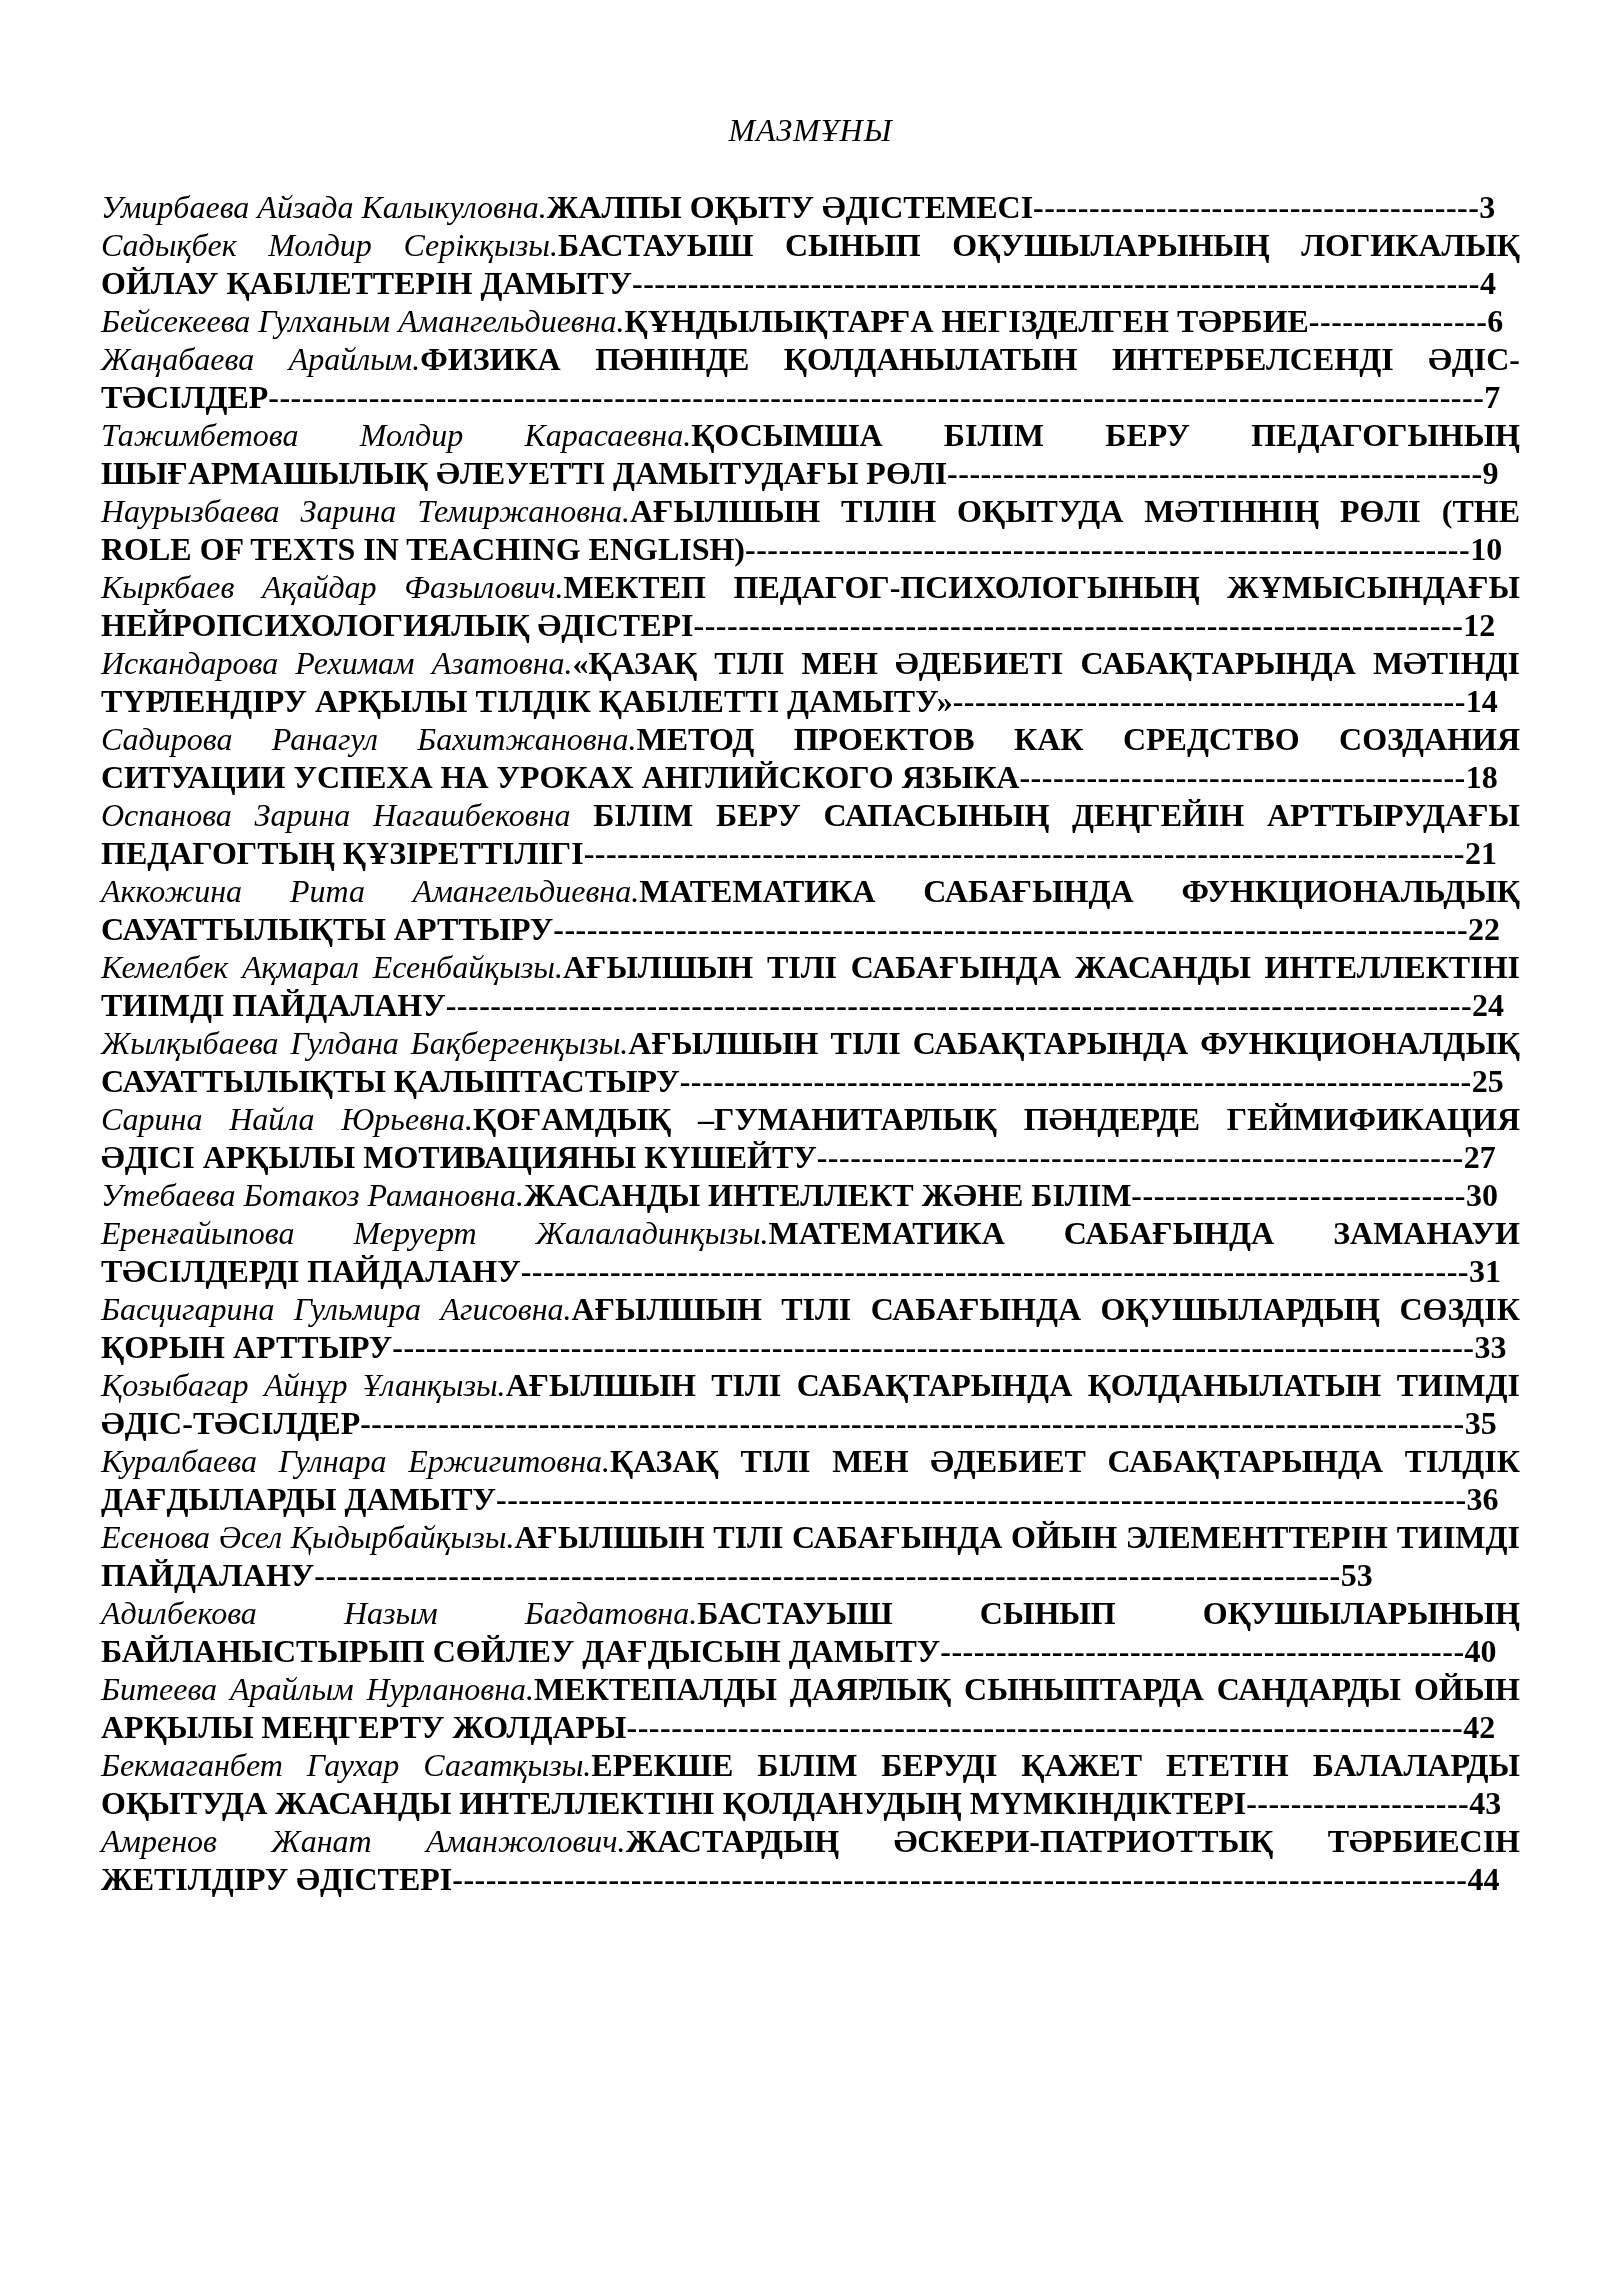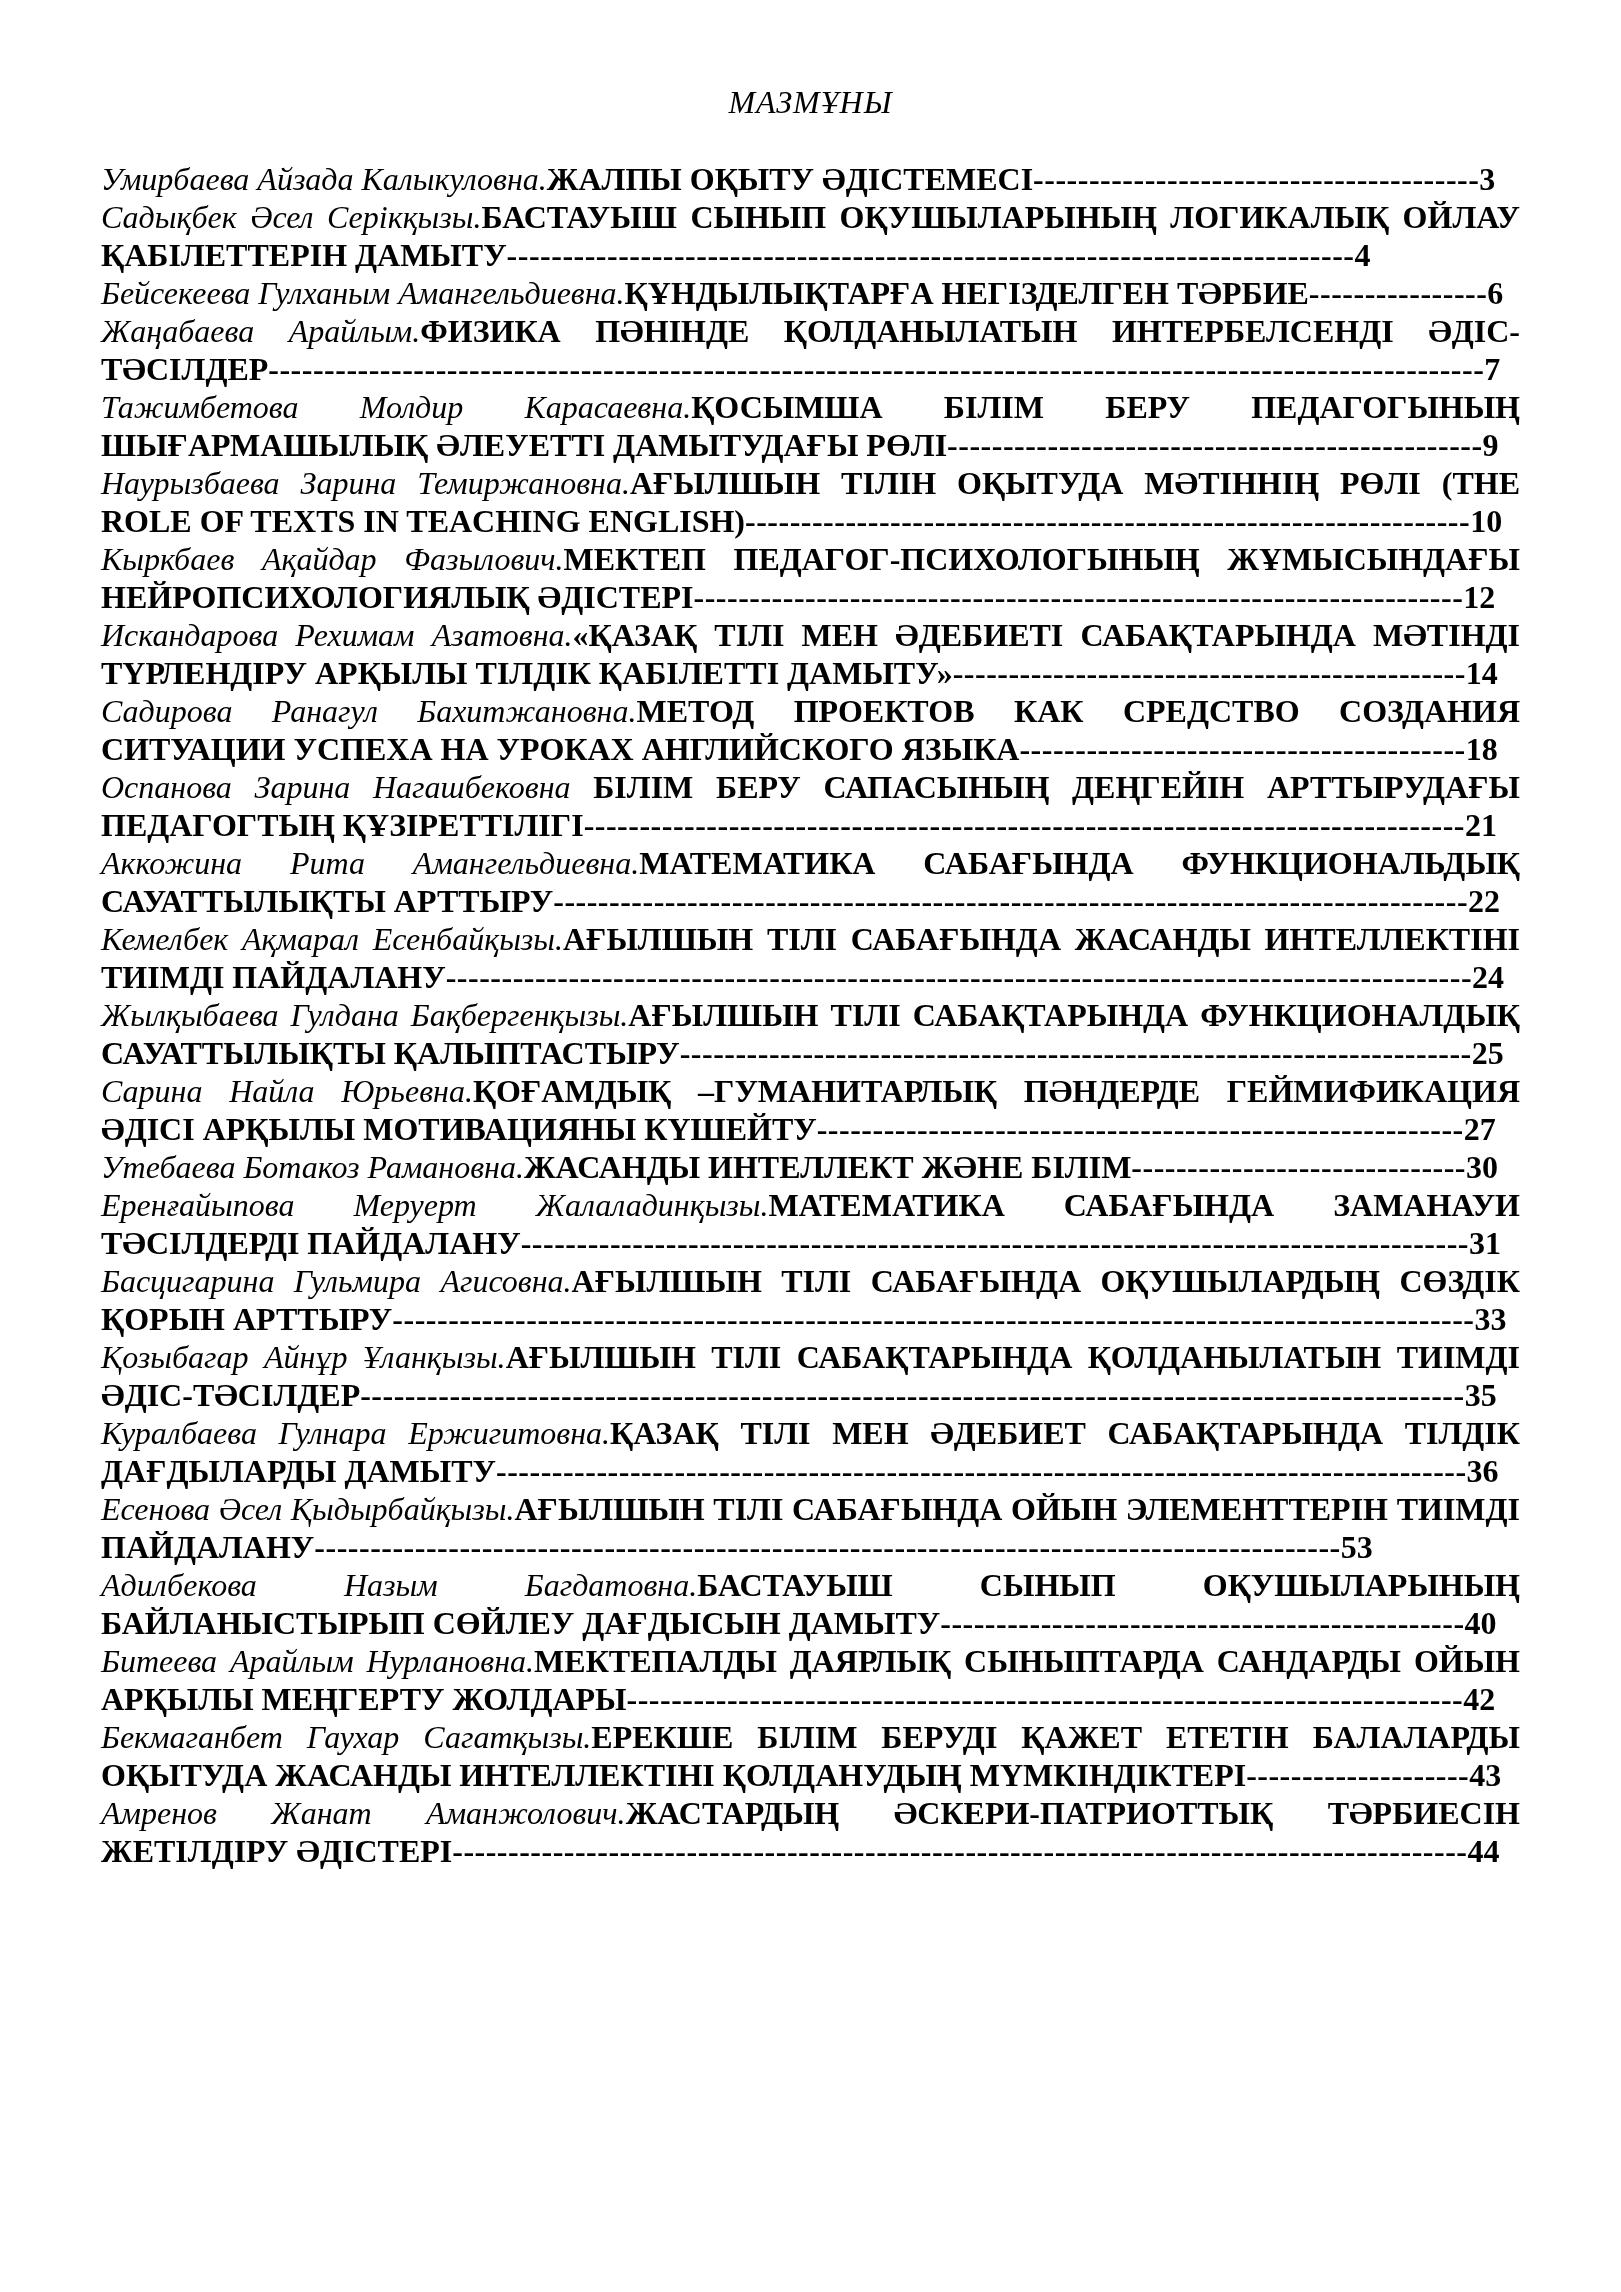--- a/index.html
+++ b/index.html
@@ -9,21 +9,21 @@
   }
   body {
     width: 1621px;
     height: 2293px;
     overflow: hidden;
   }
   .page {
     box-sizing: border-box;
     width: 1621px;
     height: 2293px;
-    padding: 84px 101px 59px 101px;
+    padding: 112px 101px 59px 101px;
     background: #ffffff;
     color: #000000;
     font-family: "Liberation Serif", "DejaVu Serif", serif;
   }
   .doc-title {
     font-size: 32px;
     line-height: 37px;
     font-style: italic;
     font-weight: normal;
     text-align: center;
@@ -57,21 +57,21 @@
     font-weight: bold;
   }
 </style>
 </head>
 <body>
 
 <div class="page">
   <div class="doc-title">МАЗМҰНЫ</div>
   <div class="toc-list">
       <p class="entry"><span class="author">Умирбаева Айзада Калыкуловна.</span><span class="ttl">ЖАЛПЫ ОҚЫТУ ӘДІСТЕМЕСІ</span><span class="leader">----------------------------------------</span><span class="pg">3</span></p>
-      <p class="entry"><span class="author">Садықбек Әсел Серікқызы.</span><span class="ttl">БАСТАУЫШ СЫНЫП ОҚУШЫЛАРЫНЫҢ ЛОГИКАЛЫҚ ОЙЛАУ ҚАБІЛЕТТЕРІН ДАМЫТУ</span><span class="leader">----------------------------------------------------------------------------</span><span class="pg">4</span></p>
+      <p class="entry"><span class="author">Садықбек Молдир Серікқызы.</span><span class="ttl">БАСТАУЫШ СЫНЫП ОҚУШЫЛАРЫНЫҢ ЛОГИКАЛЫҚ ОЙЛАУ ҚАБІЛЕТТЕРІН ДАМЫТУ</span><span class="leader">----------------------------------------------------------------------------</span><span class="pg">4</span></p>
       <p class="entry"><span class="author">Бейсекеева Гулханым Амангельдиевна.</span><span class="ttl">ҚҰНДЫЛЫҚТАРҒА НЕГІЗДЕЛГЕН ТӘРБИЕ</span><span class="leader">----------------</span><span class="pg">6</span></p>
       <p class="entry"><span class="author">Жаңабаева Арайлым.</span><span class="ttl">ФИЗИКА ПӘНІНДЕ ҚОЛДАНЫЛАТЫН ИНТЕРБЕЛСЕНДІ ӘДІС-ТӘСІЛДЕР</span><span class="leader">-------------------------------------------------------------------------------------------------------------</span><span class="pg">7</span></p>
       <p class="entry"><span class="author">Тажимбетова Молдир Карасаевна.</span><span class="ttl">ҚОСЫМША БІЛІМ БЕРУ ПЕДАГОГЫНЫҢ ШЫҒАРМАШЫЛЫҚ ӘЛЕУЕТТІ ДАМЫТУДАҒЫ РӨЛІ</span><span class="leader">------------------------------------------------</span><span class="pg">9</span></p>
       <p class="entry"><span class="author">Наурызбаева Зарина Темиржановна.</span><span class="ttl">АҒЫЛШЫН ТІЛІН ОҚЫТУДА МӘТІННІҢ РӨЛІ (THE ROLE OF TEXTS IN TEACHING ENGLISH)</span><span class="leader">-----------------------------------------------------------------</span><span class="pg">10</span></p>
       <p class="entry"><span class="author">Кыркбаев Ақайдар Фазылович.</span><span class="ttl">МЕКТЕП ПЕДАГОГ-ПСИХОЛОГЫНЫҢ ЖҰМЫСЫНДАҒЫ НЕЙРОПСИХОЛОГИЯЛЫҚ ӘДІСТЕРІ</span><span class="leader">---------------------------------------------------------------------</span><span class="pg">12</span></p>
       <p class="entry"><span class="author">Искандарова Рехимам Азатовна.</span><span class="ttl">«ҚАЗАҚ ТІЛІ МЕН ӘДЕБИЕТІ САБАҚТАРЫНДА МӘТІНДІ ТҮРЛЕНДІРУ АРҚЫЛЫ ТІЛДІК ҚАБІЛЕТТІ ДАМЫТУ»</span><span class="leader">----------------------------------------------</span><span class="pg">14</span></p>
       <p class="entry"><span class="author">Садирова Ранагул Бахитжановна.</span><span class="ttl">МЕТОД ПРОЕКТОВ КАК СРЕДСТВО СОЗДАНИЯ СИТУАЦИИ УСПЕХА НА УРОКАХ АНГЛИЙСКОГО ЯЗЫКА</span><span class="leader">----------------------------------------</span><span class="pg">18</span></p>
       <p class="entry"><span class="author">Оспанова Зарина Нагашбековна </span><span class="ttl">БІЛІМ БЕРУ САПАСЫНЫҢ ДЕҢГЕЙІН АРТТЫРУДАҒЫ ПЕДАГОГТЫҢ ҚҰЗІРЕТТІЛІГІ</span><span class="leader">-------------------------------------------------------------------------------</span><span class="pg">21</span></p>
       <p class="entry"><span class="author">Аккожина Рита Амангельдиевна.</span><span class="ttl">МАТЕМАТИКА САБАҒЫНДА ФУНКЦИОНАЛЬДЫҚ САУАТТЫЛЫҚТЫ АРТТЫРУ</span><span class="leader">----------------------------------------------------------------------------------</span><span class="pg">22</span></p>
       <p class="entry"><span class="author">Кемелбек Ақмарал Есенбайқызы.</span><span class="ttl">АҒЫЛШЫН ТІЛІ САБАҒЫНДА ЖАСАНДЫ ИНТЕЛЛЕКТІНІ ТИІМДІ ПАЙДАЛАНУ</span><span class="leader">--------------------------------------------------------------------------------------------</span><span class="pg">24</span></p>

